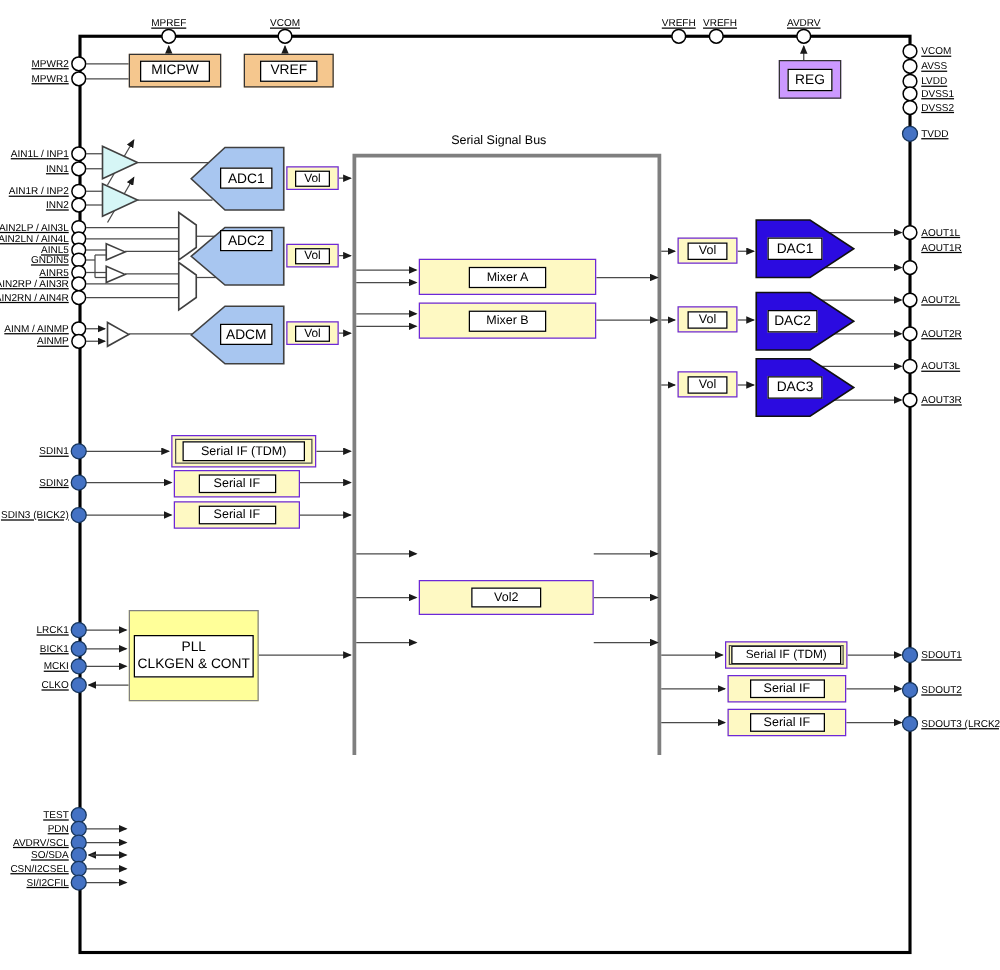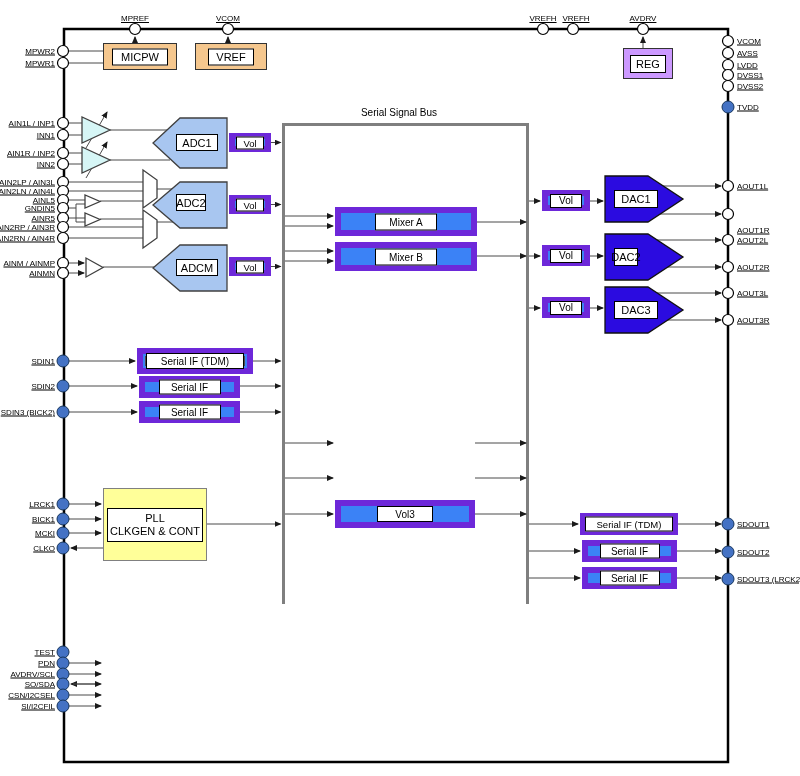--- a/index.html
+++ b/index.html
@@ -4,21 +4,21 @@
 <style>
   html,body{margin:0;padding:0;background:#fff;}
   #stage{position:relative;width:800px;height:776px;background:#fff;
          font-family:"Liberation Sans",sans-serif;color:#000;overflow:hidden;}
   #stage svg{position:absolute;left:0;top:0;}
   .lbl{position:absolute;font-size:8px;line-height:9px;white-space:nowrap;text-decoration:underline;}
   .lbl-l{right:745px;transform:translateY(-50%);text-align:right;}
   .lbl-r{left:737px;transform:translateY(-50%);}
   .lbl-t{transform:translateX(-50%);top:14px;}
   .blk{position:absolute;box-sizing:border-box;}
-  .gray{background:#3b82f6;border:6px solid #6d28d9;}
+  .gray{background:#fef9c3;border:1px solid #6d28d9;}
   .dbl:after{content:"";position:absolute;inset:2px;border:1px solid #4d4d4d;}
   .power{background:#f5c78e;border:1px solid #333;}
   .reg{background:#cc99ff;border:1px solid #333;}
   .yellow{background:#ffff99;border:1px solid #808080;}
   .ibox{position:absolute;box-sizing:border-box;background:#fff;border:1px solid #000;
         display:flex;align-items:center;justify-content:center;
         font-size:11px;white-space:nowrap;z-index:3;}
   .f10{font-size:10px;} .f9{font-size:9.5px;}
   .center-xy{left:50%;top:50%;transform:translate(-50%,-50%);}
   .buslabel{position:absolute;font-size:10px;transform:translateX(-50%);}
@@ -222,21 +222,21 @@
 <span class="lbl lbl-l" style="top:153px">AIN1R / INP2</span>
 <span class="lbl lbl-l" style="top:164px">INN2</span>
 <span class="lbl lbl-l" style="top:182px">AIN2LP / AIN3L</span>
 <span class="lbl lbl-l" style="top:191px">AIN2LN / AIN4L</span>
 <span class="lbl lbl-l" style="top:200px">AINL5</span>
 <span class="lbl lbl-l" style="top:208px">GNDIN5</span>
 <span class="lbl lbl-l" style="top:218px">AINR5</span>
 <span class="lbl lbl-l" style="top:227px">AIN2RP / AIN3R</span>
 <span class="lbl lbl-l" style="top:238px">AIN2RN / AIN4R</span>
 <span class="lbl lbl-l" style="top:263px">AINM / AINMP</span>
-<span class="lbl lbl-l" style="top:273px">AINMN</span>
+<span class="lbl lbl-l" style="top:273px">AINMP</span>
 <span class="lbl lbl-l" style="top:361px">SDIN1</span>
 <span class="lbl lbl-l" style="top:386px">SDIN2</span>
 <span class="lbl lbl-l" style="top:412px">SDIN3 (BICK2)</span>
 <span class="lbl lbl-l" style="top:504px">LRCK1</span>
 <span class="lbl lbl-l" style="top:519px">BICK1</span>
 <span class="lbl lbl-l" style="top:533px">MCKI</span>
 <span class="lbl lbl-l" style="top:548px">CLKO</span>
 <span class="lbl lbl-l" style="top:652px">TEST</span>
 <span class="lbl lbl-l" style="top:663px">PDN</span>
 <span class="lbl lbl-l" style="top:674px">AVDRV/SCL</span>
@@ -244,21 +244,21 @@
 <span class="lbl lbl-l" style="top:695px">CSN/I2CSEL</span>
 <span class="lbl lbl-l" style="top:706px">SI/I2CFIL</span>
 
 <span class="lbl lbl-r" style="top:41px">VCOM</span>
 <span class="lbl lbl-r" style="top:53px">AVSS</span>
 <span class="lbl lbl-r" style="top:65px">LVDD</span>
 <span class="lbl lbl-r" style="top:75px">DVSS1</span>
 <span class="lbl lbl-r" style="top:86px">DVSS2</span>
 <span class="lbl lbl-r" style="top:107px">TVDD</span>
 <span class="lbl lbl-r" style="top:186px">AOUT1L</span>
-<span class="lbl lbl-r" style="top:230px">AOUT1R</span>
+<span class="lbl lbl-r" style="top:198px">AOUT1R</span>
 <span class="lbl lbl-r" style="top:240px">AOUT2L</span>
 <span class="lbl lbl-r" style="top:267px">AOUT2R</span>
 <span class="lbl lbl-r" style="top:293px">AOUT3L</span>
 <span class="lbl lbl-r" style="top:320px">AOUT3R</span>
 <span class="lbl lbl-r" style="top:524px">SDOUT1</span>
 <span class="lbl lbl-r" style="top:552px">SDOUT2</span>
 <span class="lbl lbl-r" style="top:579px">SDOUT3 (LRCK2)</span>
 
 <div class="blk power" style="left:103px;top:43px;width:74px;height:27px">
   <div class="ibox center-xy" style="width:56px;height:17px">
@@ -272,30 +272,30 @@
 </div>
 <div class="blk reg" style="left:623px;top:48px;width:50px;height:31px">
   <div class="ibox center-xy" style="width:36px;height:18px">
         <span>REG</span>
       </div>
 </div>
 
 <div class="ibox" style="left:176px;top:134px;width:42px;height:17px">
       <span>ADC1</span>
     </div>
-<div class="ibox" style="left:176px;top:194px;width:30px;height:17px">
+<div class="ibox" style="left:176px;top:184px;width:42px;height:17px">
       <span>ADC2</span>
     </div>
 <div class="ibox" style="left:176px;top:259px;width:42px;height:17px">
       <span>ADCM</span>
     </div>
 <div class="ibox" style="left:614px;top:190px;width:44px;height:18px">
       <span>DAC1</span>
     </div>
-<div class="ibox" style="left:614px;top:248px;width:24px;height:18px">
+<div class="ibox" style="left:614px;top:248px;width:40px;height:18px">
       <span>DAC2</span>
     </div>
 <div class="ibox" style="left:614px;top:301px;width:44px;height:18px">
       <span>DAC3</span>
     </div>
 
 <div class="blk gray" style="left:229px;top:133px;width:42px;height:19px">
   <div class="ibox f9 center-xy" style="width:28px;height:13px">
         <span>Vol</span>
       </div>
@@ -332,23 +332,23 @@
 <div class="blk gray" style="left:335px;top:207px;width:142px;height:29px">
   <div class="ibox f10 center-xy" style="width:62px;height:17px">
         <span>Mixer A</span>
       </div>
 </div>
 <div class="blk gray" style="left:335px;top:242px;width:142px;height:29px">
   <div class="ibox f10 center-xy" style="width:62px;height:17px">
         <span>Mixer B</span>
       </div>
 </div>
-<div class="blk gray" style="left:335px;top:500px;width:140px;height:28px">
+<div class="blk gray" style="left:335px;top:464px;width:140px;height:28px">
   <div class="ibox f10 center-xy" style="width:56px;height:16px">
-        <span>Vol3</span>
+        <span>Vol2</span>
       </div>
 </div>
 
 <div class="blk gray dbl" style="left:137px;top:348px;width:116px;height:26px">
   <div class="ibox f10 center-xy" style="width:98px;height:16px">
         <span>Serial IF (TDM)</span>
       </div>
 </div>
 <div class="blk gray" style="left:139px;top:376px;width:101px;height:22px">
   <div class="ibox f10 center-xy" style="width:62px;height:15px">

